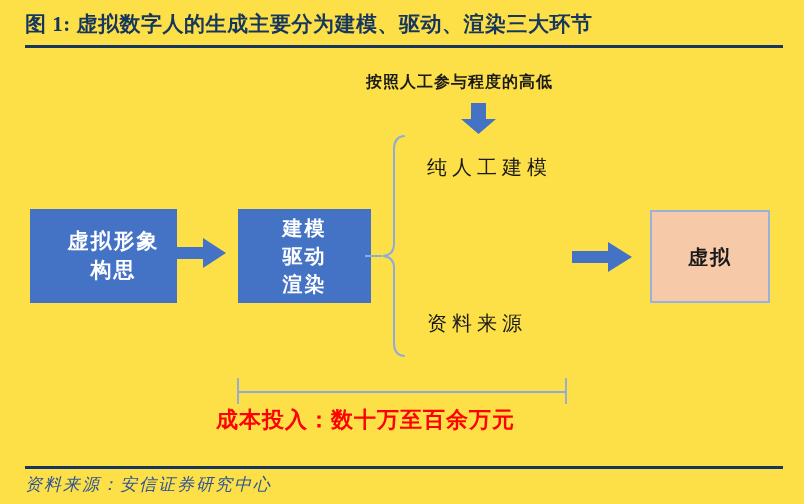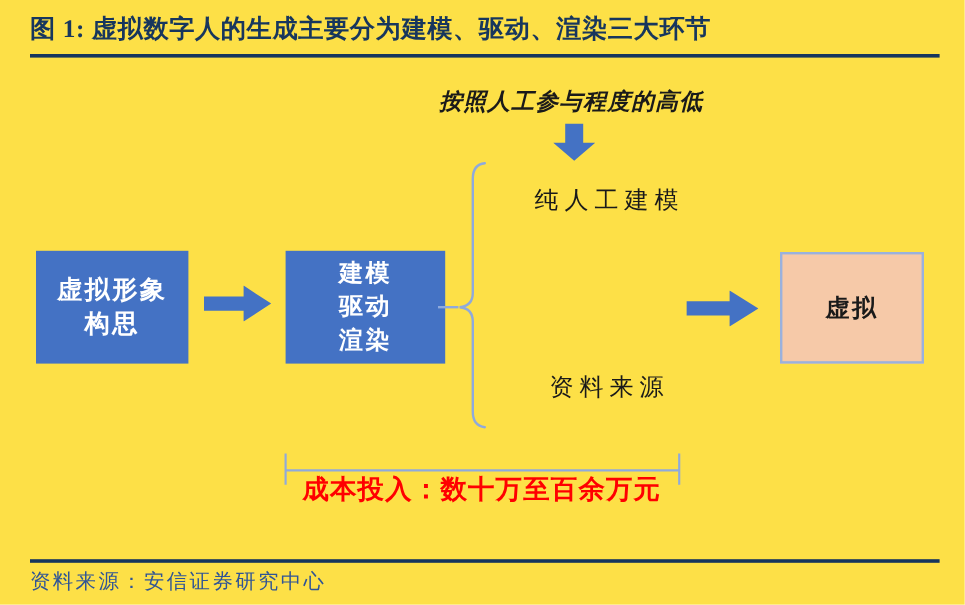--- a/index.html
+++ b/index.html
@@ -13,69 +13,69 @@
     font-size:21px;font-weight:bold;letter-spacing:0.5px;
     color:var(--navy,#17365D);white-space:nowrap;
   }
   .title-rule{
     position:absolute;left:25px;top:45px;width:758px;height:3px;
     background:var(--navy,#17365D);
   }
   
   .criteria{
     position:absolute;left:366px;top:72px;
-    font-size:19px;font-weight:bold;color:var(--text-black,#111);
-    letter-spacing:1px;white-space:nowrap;font-style:italic;
+    font-size:16px;font-weight:bold;color:var(--text-black,#111);
+    letter-spacing:1px;white-space:nowrap;
   }
   .arrow-down{position:absolute;left:461px;top:103px;}
   
   .box{
     position:absolute;display:flex;flex-direction:column;
     align-items:center;justify-content:center;text-align:center;
     background:var(--box-blue,#4472C4);color:#ffffff;font-weight:bold;
   }
-  .box-left{left:30px;top:209px;width:127px;height:94px;font-size:21px;line-height:29px;letter-spacing:2px;}
+  .box-left{left:30px;top:209px;width:127px;height:94px;font-size:21px;line-height:29px;letter-spacing:2px;padding-left:20px;}
   .box-middle{left:238px;top:209px;width:133px;height:94px;font-size:20px;line-height:28px;letter-spacing:2px;}
   .box-right{
     position:absolute;left:650px;top:210px;width:120px;height:93px;
     display:flex;flex-direction:column;align-items:center;justify-content:center;
     background:var(--peach-fill,#F6C9A8);border:2px solid var(--peach-border,#9AB1DD);
     color:var(--text-black,#111);font-size:20px;font-weight:bold;line-height:28px;letter-spacing:2px;
     box-sizing:border-box;
   }
   .arrow-1{position:absolute;left:170px;top:238px;}
   .arrow-2{position:absolute;left:572px;top:242px;}
   
   .brace{position:absolute;left:380px;top:133px;}
   .brace-connector{
     position:absolute;left:365px;top:255px;width:17px;height:2px;
     background:var(--brace-blue,#8FAADC);
   }
   .method{
-    position:absolute;left:427px;width:162px;text-align:center;
+    position:absolute;left:427px;width:162px;
     font-size:20px;line-height:24px;color:var(--text-black,#111);letter-spacing:5px;
   }
   .method-1{top:155px;}
   .method-2{top:225px;}
   .method-3{top:311px;}
   
   .cost-span{position:absolute;left:236px;top:377px;}
   .cost-label{
-    position:absolute;left:216px;top:393px;width:371px;text-align:center;
+    position:absolute;left:216px;top:405px;width:371px;text-align:left;
     font-size:22px;font-weight:bold;color:var(--cost-red,#FF0000);
     letter-spacing:1px;white-space:nowrap;
   }
   
   .footer-rule{
     position:absolute;left:25px;top:466px;width:758px;height:3px;
     background:var(--navy,#17365D);
   }
   .source-note{
     position:absolute;left:25px;top:473px;
-    font-size:17px;letter-spacing:2px;
+    font-size:17px;font-style:italic;letter-spacing:2px;
     color:var(--source-blue,#2F5496);white-space:nowrap;
   }
   
   .fill-blue{fill:var(--arrow-blue,#4472C4);}
   .stroke-light{stroke:var(--brace-blue,#8FAADC);fill:none;}
 </style>
 </head>
 <body>
 
 <div class="page">

